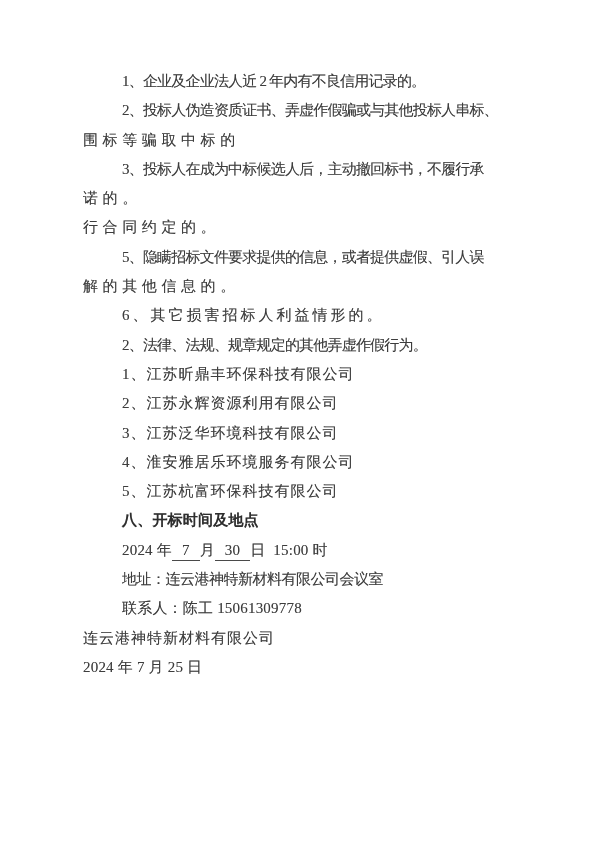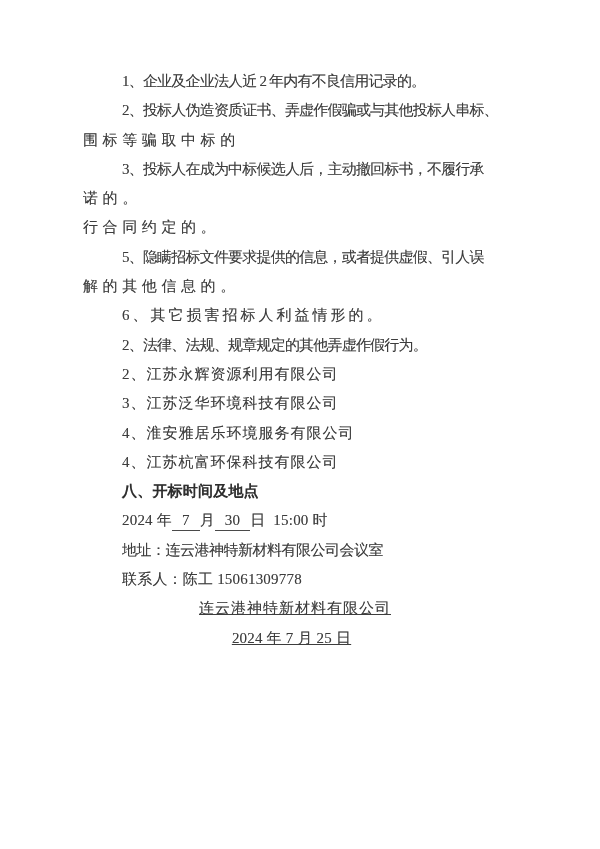--- a/index.html
+++ b/index.html
@@ -30,21 +30,21 @@
   }
   .ind    { padding-left: 39px; }
   .tight  { letter-spacing: -0.8px; }
   .tight2 { letter-spacing: -0.5px; }
   .ls0    { letter-spacing: 0.2px; }
   .ls1    { letter-spacing: 1px; }
   .ls2    { letter-spacing: 2px; }
   .loose  { letter-spacing: 3px; }
   .xloose { letter-spacing: 4.6px; }
   .bold   { font-weight: 700; color: #2e2e2e; }
-  .right  { text-align: center; padding-left: 0; text-decoration: underline; }
+  .right  { text-align: left; padding-left: 0; }
   .u {
     display: inline-block;
     border-bottom: 1.2px solid #4a4a4a;
     padding: 0 10px;
     line-height: 20px;
   }
 </style>
 </head>
 <body>
 
@@ -56,24 +56,25 @@
     <div class="ln xloose">围标等骗取中标的</div>
     <div class="ln ind tight">3、投标人在成为中标候选人后，主动撤回标书，不履行承</div>
     <div class="ln xloose">诺的。</div>
     <div class="ln xloose">行合同约定的。</div>
     <div class="ln ind tight">5、隐瞒招标文件要求提供的信息，或者提供虚假、引人误</div>
     <div class="ln xloose">解的其他信息的。</div>
     <div class="ln ind loose">6、其它损害招标人利益情形的。</div>
     <div class="ln ind tight">2、法律、法规、规章规定的其他弄虚作假行为。</div>
 
 
+    <div class="ln ind ls1">1、江苏昕鼎丰环保科技有限公司</div>
     <div class="ln ind ls1">2、江苏永辉资源利用有限公司</div>
     <div class="ln ind ls1">3、江苏泛华环境科技有限公司</div>
     <div class="ln ind ls1">4、淮安雅居乐环境服务有限公司</div>
-    <div class="ln ind ls1">4、江苏杭富环保科技有限公司</div>
+    <div class="ln ind ls1">5、江苏杭富环保科技有限公司</div>
 
     <div class="ln ind bold ls0">八、开标时间及地点</div>
 
     <div class="ln ind ls0"><span>2024 年</span><span class="u">7</span><span>月</span><span class="u">30</span><span>日  15:00 时</span></div>
 
     <div class="ln ind tight2">地址：连云港神特新材料有限公司会议室</div>
     <div class="ln ind ls0">联系人：陈工 15061309778</div>
 
     <div class="ln right ls1" style="padding-right:6px;">连云港神特新材料有限公司</div>
     <div class="ln right ls0" style="padding-right:13px;">2024 年 7 月 25 日</div>

